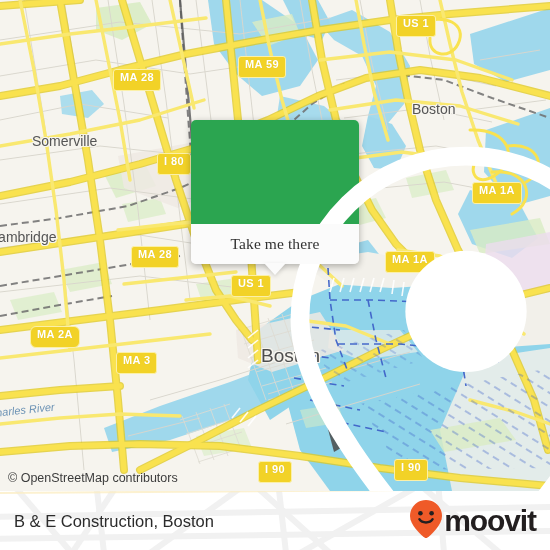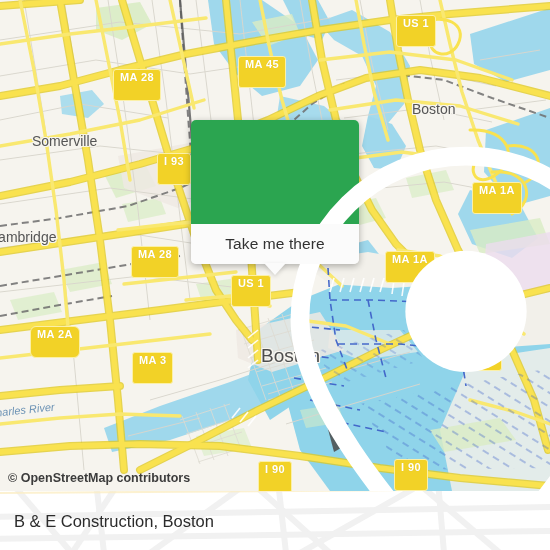--- a/index.html
+++ b/index.html
@@ -17,21 +17,21 @@
   
   .shield{
     position:absolute;
     background:#f2d227;
     border:1.5px solid #fbf0a8;
     border-radius:3px;
     color:#ffffff;
     font-size:11px;
     font-weight:bold;
     letter-spacing:.4px;
-    padding:1px 6px 16px 6px;
+    padding:1px 6px 6px 6px;
     line-height:13px;
     white-space:nowrap;
     font-family:"Liberation Sans","DejaVu Sans",sans-serif;
     text-shadow:0 0 1px rgba(160,130,0,.25);
   }
 
   
   .place{
     position:absolute;
     color:#4a4a4a;
@@ -44,21 +44,20 @@
   .place.city{font-size:19px;color:#4d4d4d;}
   .place.town{font-size:14px;color:#555;}
   .place.water{font-size:11px;color:#6d93b5;font-style:italic;text-shadow:none;}
 
   
   .attrib{
     position:absolute;left:8px;top:471px;
     font-size:12.5px;color:#3c3c3c;
     font-family:"Liberation Sans","DejaVu Sans",sans-serif;
     white-space:nowrap;
-    font-weight:bold;
   }
 
   
   .card{
     position:absolute;left:191px;top:120px;width:168px;
     border-radius:5px;
     box-shadow:0 2px 7px rgba(0,0,0,.30);
     overflow:visible;
     z-index:20;
   }
@@ -70,21 +69,21 @@
   }
   .card-bottom{
     background:#fbfbfb;
     height:40px;
     border-radius:0 0 5px 5px;
     display:flex;align-items:center;justify-content:center;
     position:relative;
   }
   .card-bottom .cta{
     font-size:15.5px;color:#323232;letter-spacing:.1px;
-    font-family:Liberation Sans, sans-serif;
+    font-family:Liberation Serif, serif;
   }
   .card-tail{
     position:absolute;left:50%;bottom:-11px;margin-left:-11px;
     width:0;height:0;
     border-left:11px solid transparent;
     border-right:11px solid transparent;
     border-top:12px solid #fbfbfb;
     filter:drop-shadow(0 2px 2px rgba(0,0,0,.14));
   }
   .pin-svg{display:block;}
@@ -346,30 +345,30 @@
       <path d="M324 414 L336 404 L348 444 L334 452 Z" fill="#4a4a4a" opacity=".85"></path>
     </svg>
 
     <div class="place town" style="left:32px;top:133px;">Somerville</div>
     <div class="place town" style="left:-12px;top:229px;">Cambridge</div>
     <div class="place town" style="left:412px;top:101px;">Boston</div>
     <div class="place city" style="left:261px;top:345px;">Boston</div>
     <div class="place water" style="left:-12px;top:404px;transform:rotate(-6deg);">Charles River</div>
 
     <div class="shield" style="left:396px;top:15px;">US 1</div>
-    <div class="shield" style="left:238px;top:56px;">MA 45</div>
+    <div class="shield" style="left:238px;top:56px;">MA 59</div>
     <div class="shield" style="left:113px;top:69px;">MA 28</div>
-    <div class="shield" style="left:157px;top:153px;">I 93</div>
+    <div class="shield" style="left:157px;top:153px;">I 80</div>
     <div class="shield" style="left:472px;top:182px;">MA 1A</div>
     <div class="shield" style="left:131px;top:246px;">MA 28</div>
     <div class="shield" style="left:385px;top:251px;">MA 1A</div>
     <div class="shield" style="left:231px;top:275px;">US 1</div>
     <div class="shield" style="left:30px;top:326px;border-radius:6px;">MA 2A</div>
     <div class="shield" style="left:468px;top:339px;">I 90</div>
-    <div class="shield" style="left:132px;top:352px;">MA 3</div>
+    <div class="shield" style="left:116px;top:352px;">MA 3</div>
     <div class="shield" style="left:258px;top:461px;">I 90</div>
     <div class="shield" style="left:394px;top:459px;">I 90</div>
 
     <div class="attrib">© OpenStreetMap contributors</div>
 
     <div class="card">
       <div class="card-top">
         <span>
           <svg class="pin-svg" width="58" height="68" viewBox="0 0 58 68" xmlns="http://www.w3.org/2000/svg">
             <path d="M29 5 C16.3 5 6 15.1 6 27.6 C6 38.6 18.4 53.2 26.2 62.2 C27.7 63.9 30.3 63.9 31.8 62.2 C39.6 53.2 52 38.6 52 27.6 C52 15.1 41.7 5 29 5 Z" fill="none" stroke="#ffffff" stroke-width="2.6" stroke-linejoin="round"></path>
@@ -397,15 +396,26 @@
         <path d="M-10 48 L550 40"></path>
         <path d="M96 -10 L104 62"></path>
         <path d="M278 -10 L286 62"></path>
         <path d="M438 -10 L444 62"></path>
       </g>
       <g stroke="#fbeec4" stroke-width="2" fill="none" opacity=".8">
         <path d="M0 2 L550 -2"></path>
       </g>
     </svg>
     <div class="footer-title">B &amp; E Construction, Boston</div>
+    <div class="brand">
+      <span>
+        <svg width="34" height="40" viewBox="0 0 34 40" xmlns="http://www.w3.org/2000/svg">
+          <path d="M17 1 C8.2 1 1 8.1 1 16.9 C1 26 11.6 35.3 15.5 38.5 C16.4 39.2 17.6 39.2 18.5 38.5 C22.4 35.3 33 26 33 16.9 C33 8.1 25.8 1 17 1 Z" fill="#ef5a28"></path>
+          <circle cx="11.4" cy="14.2" r="2.3" fill="#231f20"></circle>
+          <circle cx="22.6" cy="14.2" r="2.3" fill="#231f20"></circle>
+          <path d="M10.4 20.2 C13.2 24.6 20.8 24.6 23.6 20.2" fill="none" stroke="#231f20" stroke-width="2.4" stroke-linecap="round"></path>
+        </svg>
+      </span>
+      <span class="brand-text">moovit</span>
+    </div>
   </div>
 
 </div>
 
 </body></html>

